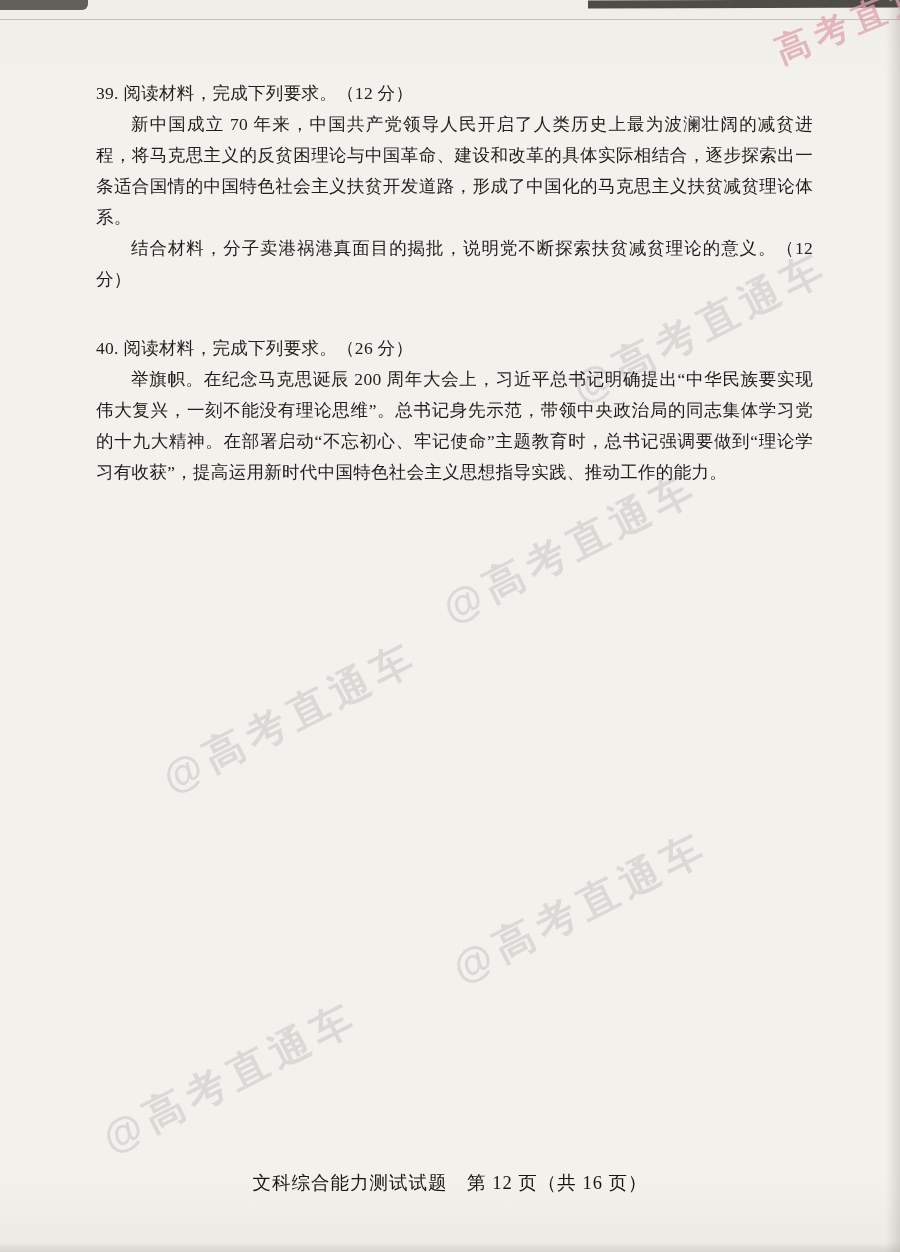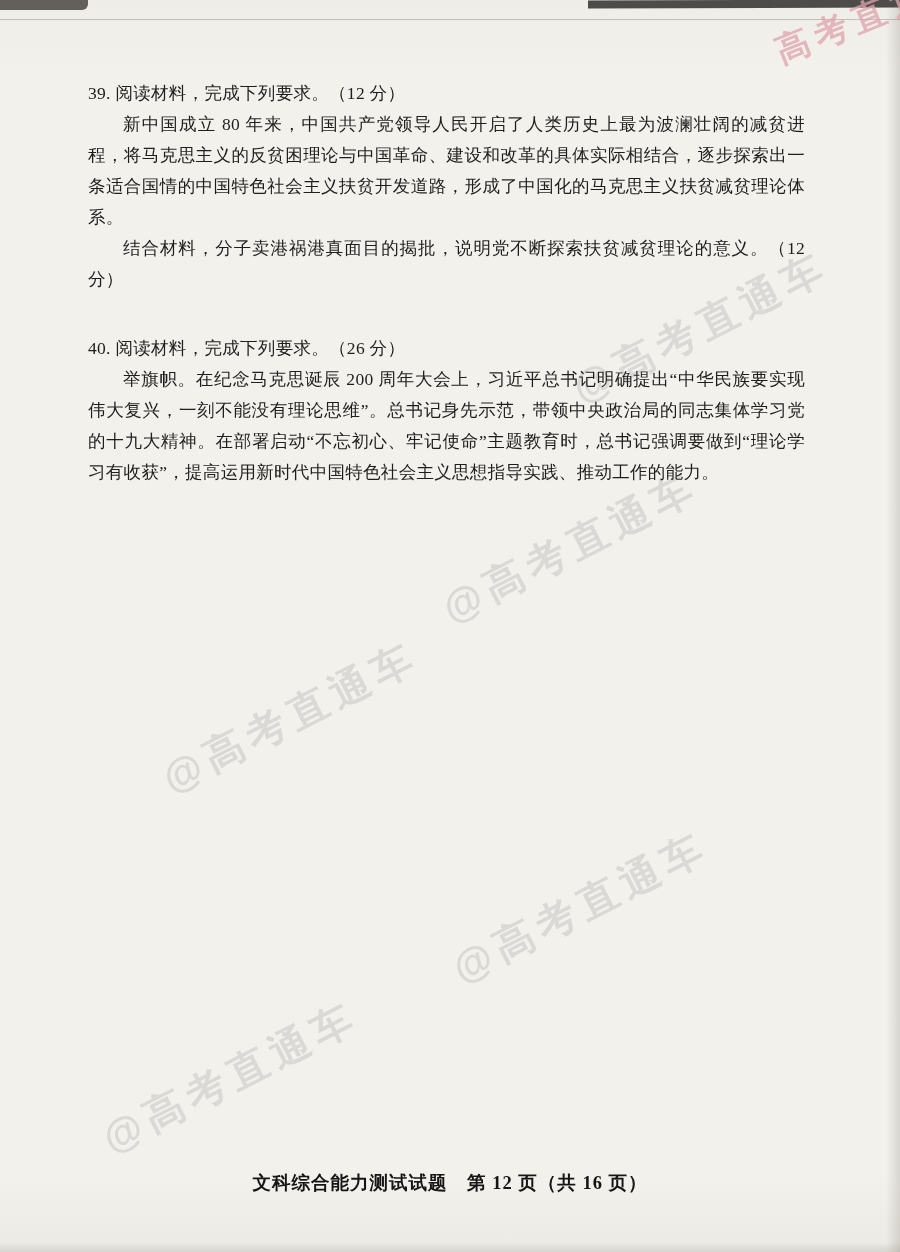--- a/index.html
+++ b/index.html
@@ -52,36 +52,36 @@
   .wm4 { left: 440px; top: 880px; font-size: 40px; }
   .wm5 { left:  90px; top: 1050px; font-size: 40px; }
   .wm-corner {
     left: 770px; top: -8px; font-size: 34px;
     color: #dfa3ad; opacity: .75; transform: rotate(-22deg);
   }
 
   
   .content {
     position: absolute;
-    left: 88px; top: 78px; width: 717px;
+    left: 96px; top: 78px; width: 717px;
     font-size: 17.5px;
     line-height: 31px;
     text-align: justify;
     letter-spacing: .3px;
   }
   .qtitle { text-indent: 0; }
   .qtitle.q40 { margin-top: 38px; }
   .para { text-indent: 2em; }
 
   .footer {
     position: absolute;
     top: 1170px; left: 0; width: 900px;
     text-align: center;
     font-size: 18.5px;
-    font-weight: bold;
+    font-weight: normal;
     letter-spacing: 1px;
     color: #151515;
   }
 </style>
 </head>
 <body>
 
 <div class="page">
 
   <div class="artifact-tl"></div>
@@ -93,21 +93,21 @@
   <div class="wm wm-corner">高考直通车</div>
   <div class="wm wm1">@高考直通车</div>
   <div class="wm wm2">@高考直通车</div>
   <div class="wm wm3">@高考直通车</div>
   <div class="wm wm4">@高考直通车</div>
   <div class="wm wm5">@高考直通车</div>
 
   <main class="content">
 
     <div class="qtitle">39. 阅读材料，完成下列要求。（12 分）</div>
-    <p class="para">新中国成立 80 年来，中国共产党领导人民开启了人类历史上最为波澜壮阔的减贫进程，将马克思主义的反贫困理论与中国革命、建设和改革的具体实际相结合，逐步探索出一条适合国情的中国特色社会主义扶贫开发道路，形成了中国化的马克思主义扶贫减贫理论体系。</p>
+    <p class="para">新中国成立 70 年来，中国共产党领导人民开启了人类历史上最为波澜壮阔的减贫进程，将马克思主义的反贫困理论与中国革命、建设和改革的具体实际相结合，逐步探索出一条适合国情的中国特色社会主义扶贫开发道路，形成了中国化的马克思主义扶贫减贫理论体系。</p>
     <p class="para">结合材料，分子卖港祸港真面目的揭批，说明党不断探索扶贫减贫理论的意义。（12分）</p>
 
     <div class="qtitle q40">40. 阅读材料，完成下列要求。（26 分）</div>
     <p class="para">举旗帜。在纪念马克思诞辰 200 周年大会上，习近平总书记明确提出“中华民族要实现伟大复兴，一刻不能没有理论思维”。总书记身先示范，带领中央政治局的同志集体学习党的十九大精神。在部署启动“不忘初心、牢记使命”主题教育时，总书记强调要做到“理论学习有收获”，提高运用新时代中国特色社会主义思想指导实践、推动工作的能力。</p>
 
   </main>
 
   <div class="footer">文科综合能力测试试题　第 12 页（共 16 页）</div>
 
 </div>

